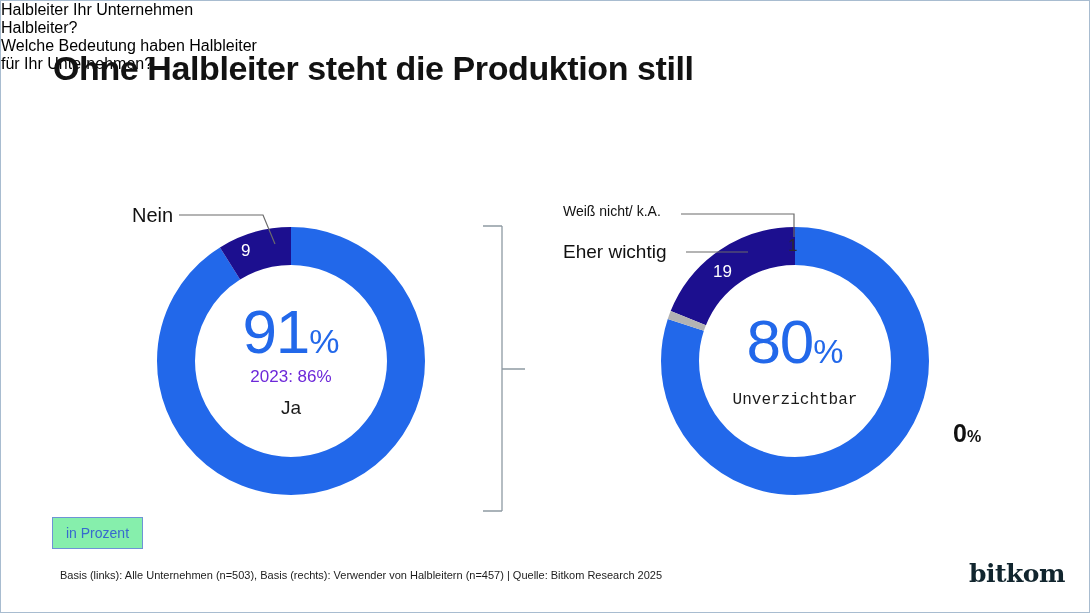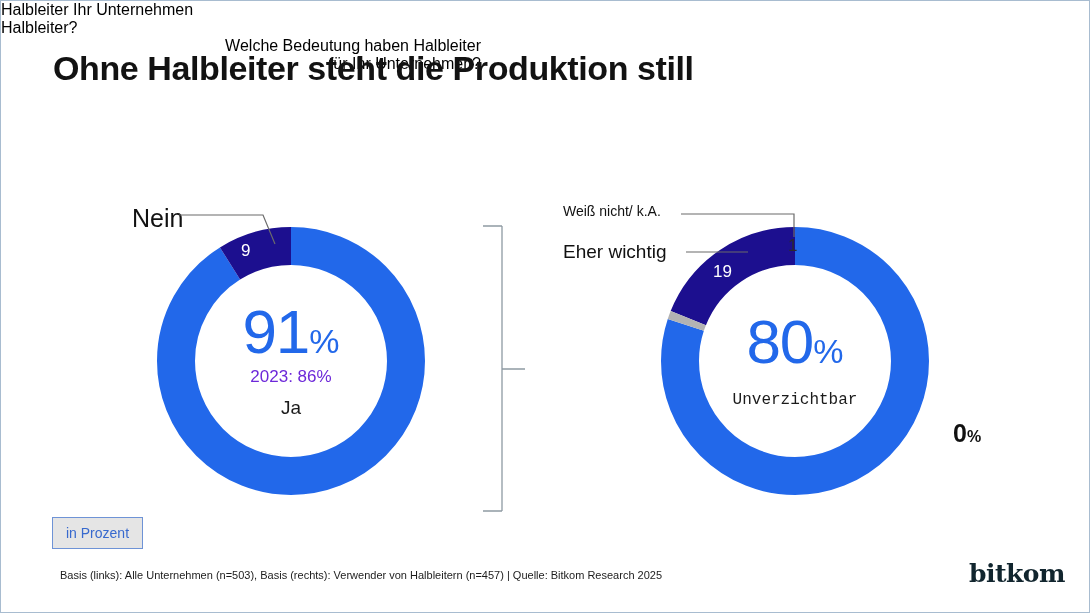--- a/index.html
+++ b/index.html
@@ -25,21 +25,21 @@
     position: absolute;
     left: 52px;
     top: 48px;
     font-size: 34px;
     font-weight: bold;
     color: #121212;
     letter-spacing: -0.4px;
     white-space: nowrap;
   }
   #heading-left  { left: 80px;  top: 110px; width: 440px; }
-  #heading-right { left: 560px; top: 110px; width: 480px; text-align: right; }
+  #heading-right { left: 560px; top: 110px; width: 480px; }
 
   
   .donut-wrap {
     position: absolute;
     width: 284px;
     height: 284px;
     text-align: center;
   }
   #donut-left  { left: 148px; top: 218px; }
   #donut-right { left: 652px; top: 218px; }
@@ -89,21 +89,21 @@
   #seg-value-nein   { left: 240px; top: 240px; }
   #seg-value-eher   { left: 712px; top: 261px; }
   #seg-value-weiss  { left: 787px; top: 235px; color:#2b2b2b; }
 
   
   .callout {
     position: absolute;
     color: #111111;
     white-space: nowrap;
   }
-  #callout-nein        { left: 131px; top: 203px; font-size: 25px; }
+  #callout-nein        { left: 131px; top: 203px; font-size: 20px; }
   #callout-weiss-nicht { left: 562px; top: 202px; font-size: 14px; }
   #callout-eher        { left: 562px; top: 240px; font-size: 19px; }
 
   .leader { position: absolute; }
 
   
   #bracket { position: absolute; left: 482px; top: 220px; }
 
   
   #zero-note {
@@ -129,21 +129,21 @@
 
   
   #unit-badge {
     position: absolute;
     left: 51px;
     top: 516px;
     padding: 7px 13px;
     border: 1px solid #6e93d6;
     color: #3769ce;
     font-size: 14px;
-    background: #e5e5e5;
+    background: #86efac;
   }
 
   
   #footnote {
     position: absolute;
     left: 51px;
     top: 568px;
     font-size: 11px;
     color: #1c1c1c;
     white-space: nowrap;

